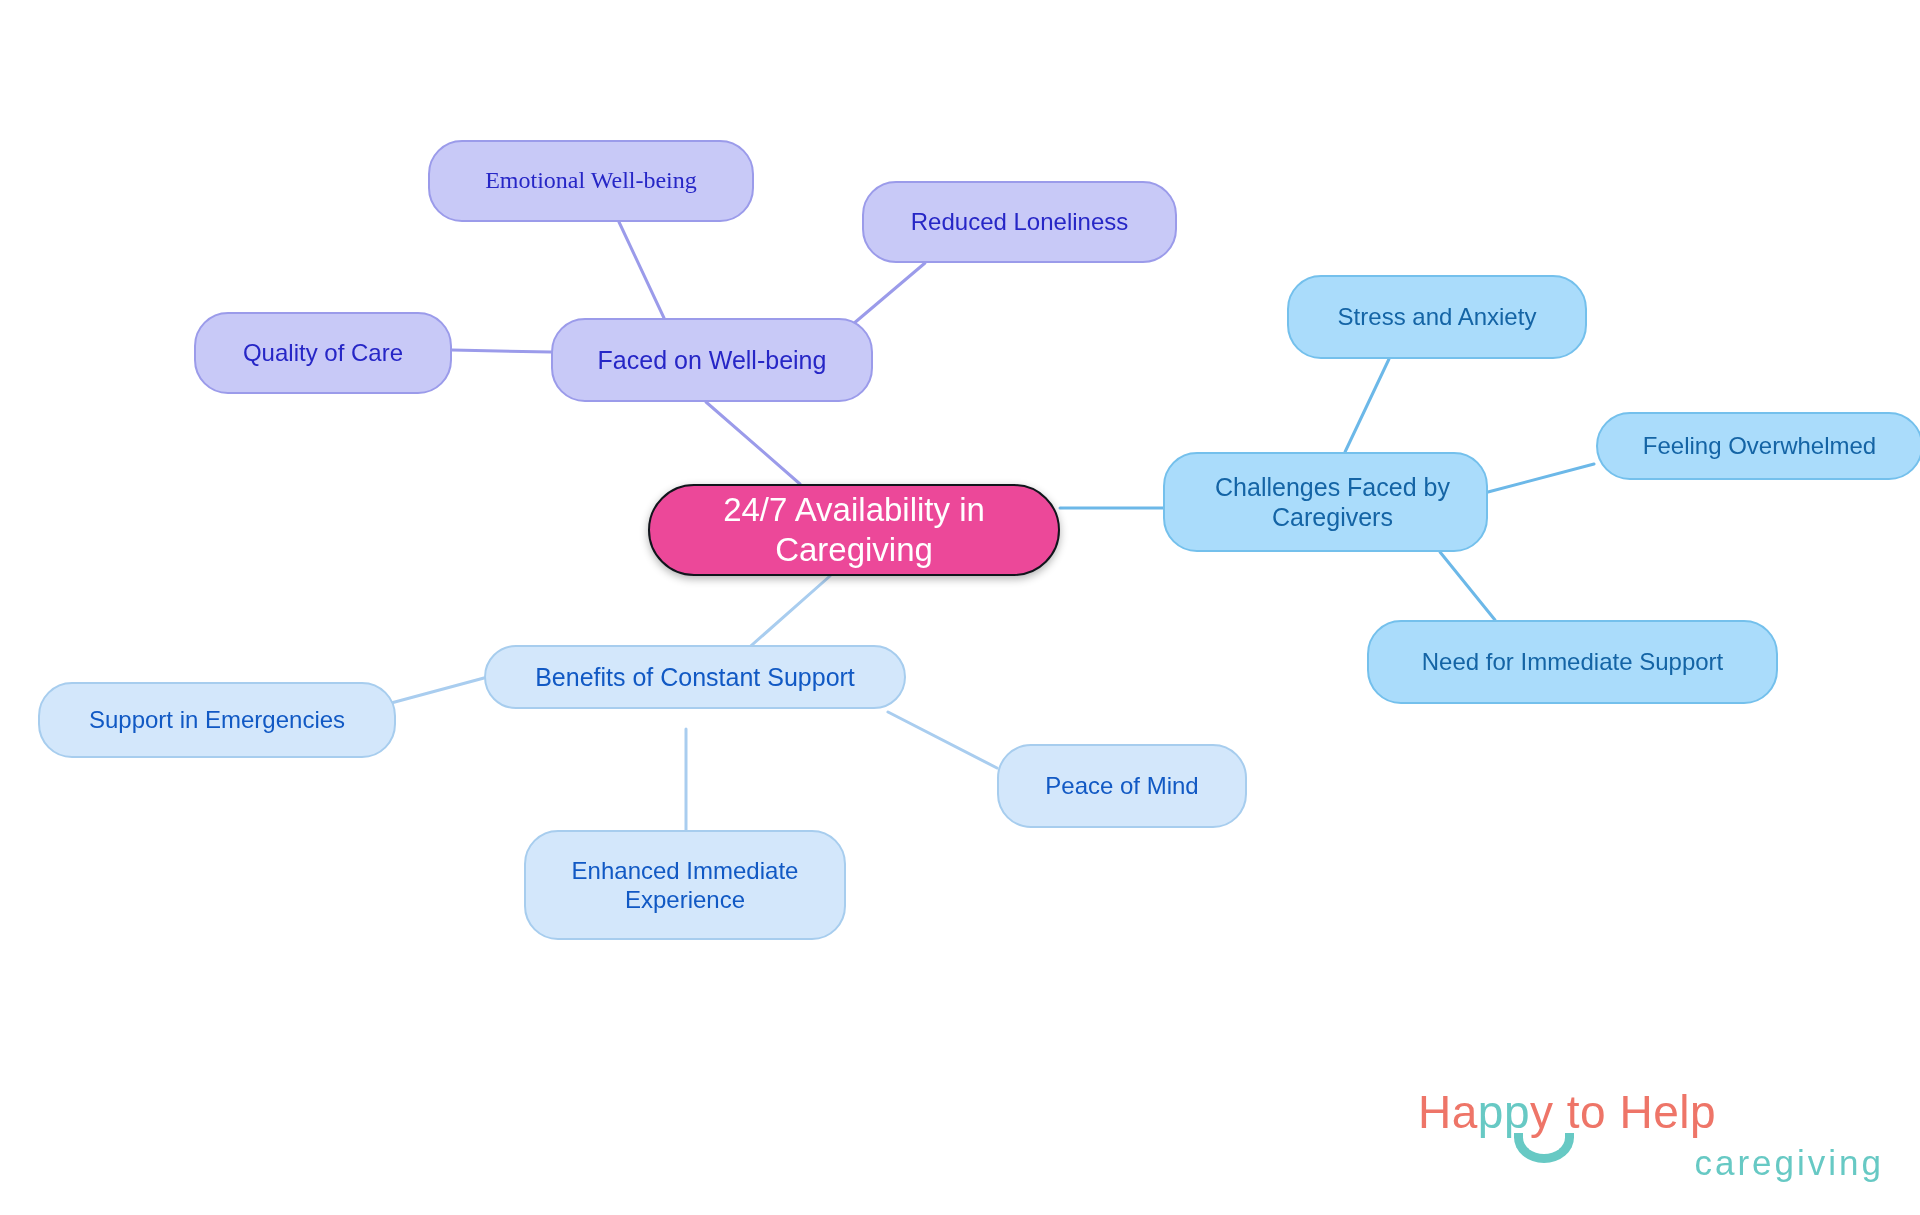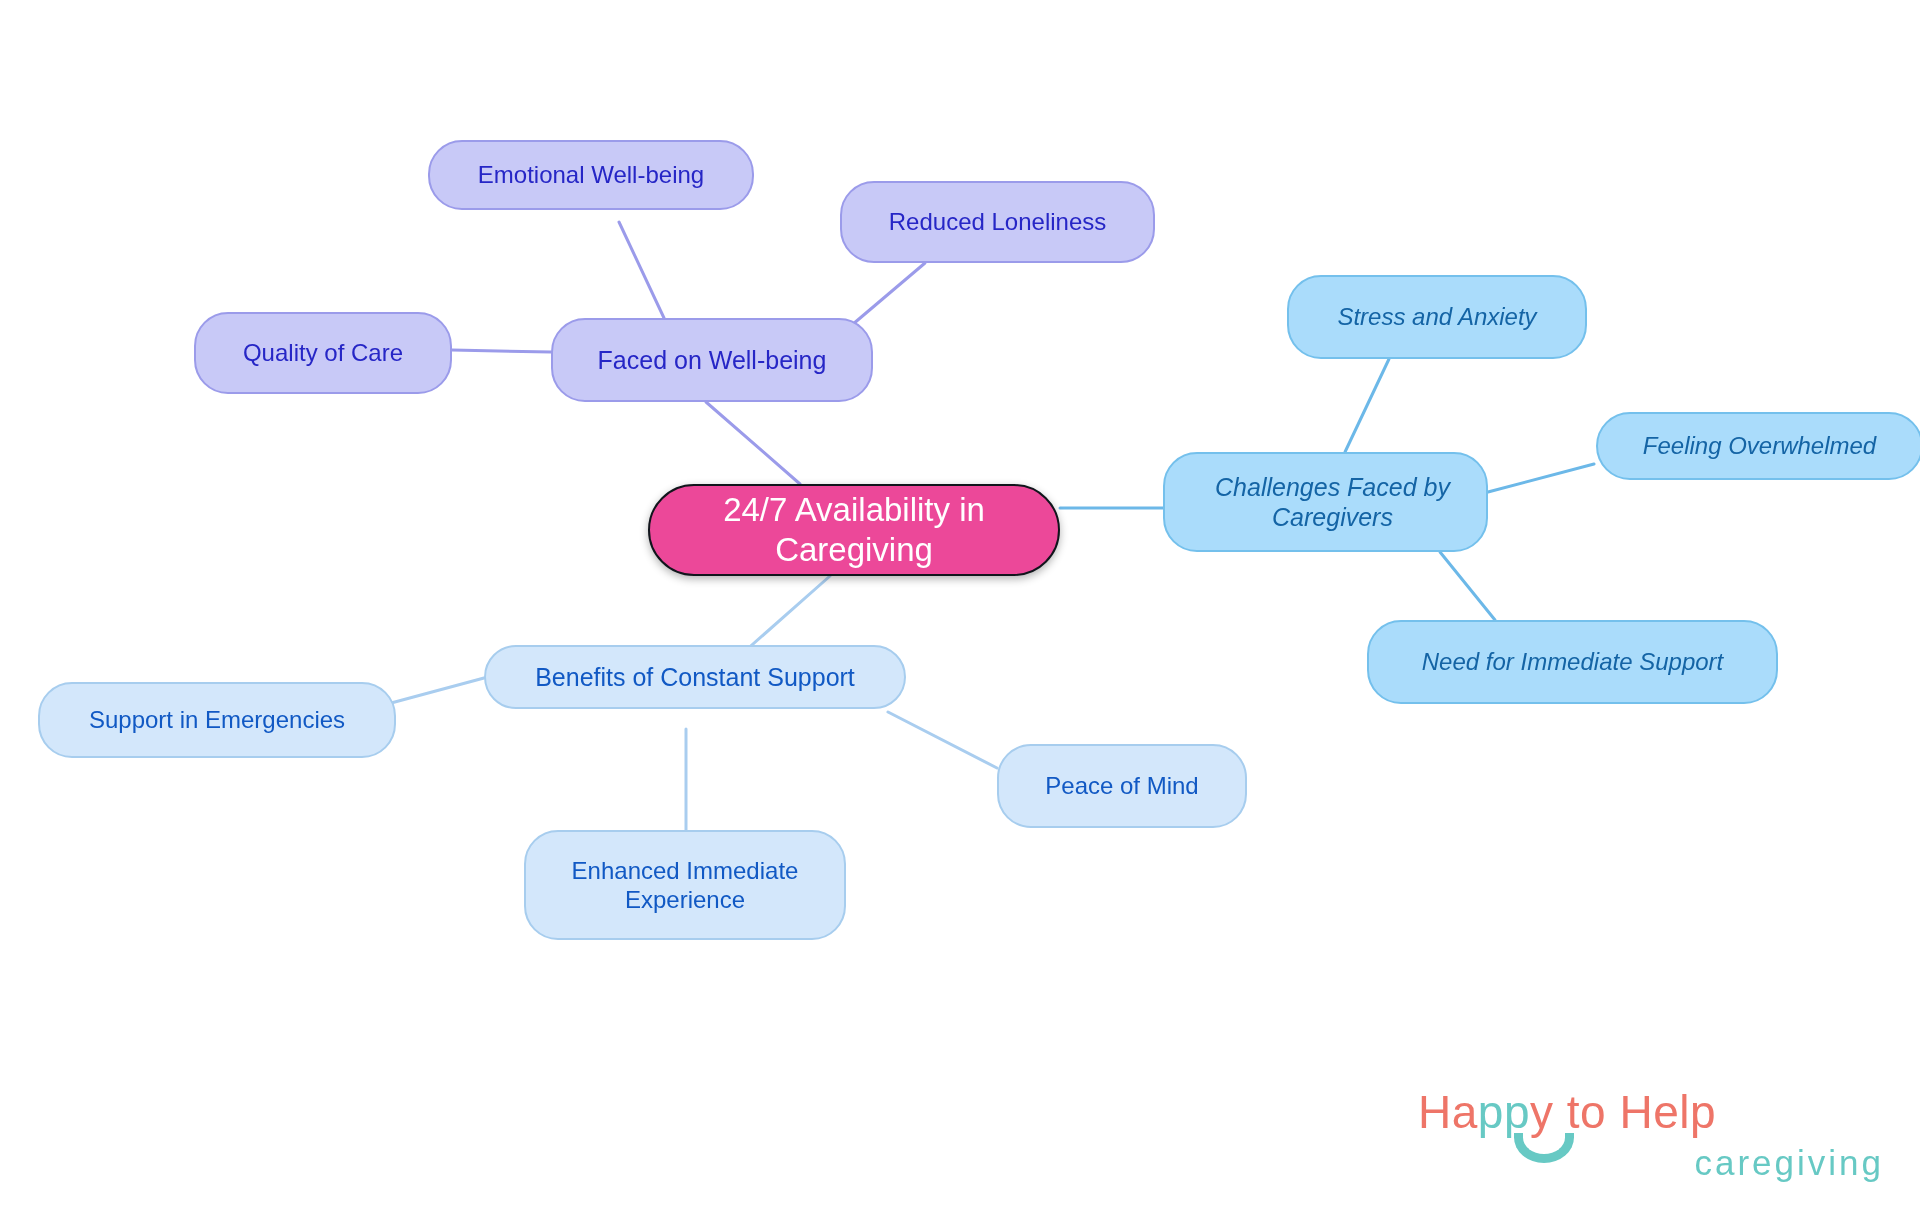--- a/index.html
+++ b/index.html
@@ -63,21 +63,20 @@
     font-size: 24px;
   }
   .node.purple.branch { font-size: 25px; }
 
   
   .node.sky {
     background: #aadcfb;
     border-color: #74c0ec;
     color: #1464a5;
     font-size: 24px;
-    font-style: italic;
   }
   .node.sky.branch { font-size: 25px; padding-left: 32px; }
 
   
   .node.pale {
     background: #d3e7fb;
     border-color: #a7cdee;
     color: #1159c4;
     font-size: 24px;
   }
@@ -141,22 +140,22 @@
       <line x1="1488" y1="492" x2="1594" y2="464" stroke="#6cb8e8" stroke-width="3" stroke-linecap="round"></line>
       <line x1="1440" y1="552" x2="1495" y2="620" stroke="#6cb8e8" stroke-width="3" stroke-linecap="round"></line>
       <line x1="484" y1="678" x2="380" y2="706" stroke="#a9cdef" stroke-width="3" stroke-linecap="round"></line>
       <line x1="888" y1="712" x2="997" y2="768" stroke="#a9cdef" stroke-width="3" stroke-linecap="round"></line>
       <line x1="686" y1="729" x2="686" y2="830" stroke="#a9cdef" stroke-width="3" stroke-linecap="round"></line>
     </svg>
 
   <div id="nodes">
       <div class="node root" style="left: 648px; top: 484px; width: 412px; height: 92px;">24/7 Availability in Caregiving</div>
       <div class="node purple branch" style="left: 551px; top: 318px; width: 322px; height: 84px;">Faced on Well-being</div>
-      <div class="node purple" style="left: 428px; top: 140px; width: 326px; height: 70px;">Emotional Well-being</div>
-      <div class="node purple" style="left: 840px; top: 181px; width: 315px; height: 82px;">Reduced Loneliness</div>
+      <div class="node purple" style="left: 428px; top: 140px; width: 326px; height: 82px; font-family: Liberation Serif, serif;">Emotional Well-being</div>
+      <div class="node purple" style="left: 862px; top: 181px; width: 315px; height: 82px;">Reduced Loneliness</div>
       <div class="node purple" style="left: 194px; top: 312px; width: 258px; height: 82px;">Quality of Care</div>
       <div class="node sky branch" style="left: 1163px; top: 452px; width: 325px; height: 100px;">Challenges Faced by Caregivers</div>
       <div class="node sky" style="left: 1287px; top: 275px; width: 300px; height: 84px;">Stress and Anxiety</div>
       <div class="node sky" style="left: 1596px; top: 412px; width: 327px; height: 68px;">Feeling Overwhelmed</div>
       <div class="node sky" style="left: 1367px; top: 620px; width: 411px; height: 84px;">Need for Immediate Support</div>
       <div class="node pale branch" style="left: 484px; top: 645px; width: 422px; height: 64px;">Benefits of Constant Support</div>
       <div class="node pale" style="left: 38px; top: 682px; width: 358px; height: 76px; text-align: center;">Support in Emergencies</div>
       <div class="node pale" style="left: 997px; top: 744px; width: 250px; height: 84px;">Peace of Mind</div>
       <div class="node pale" style="left: 524px; top: 830px; width: 322px; height: 110px;">Enhanced Immediate
 Experience</div>

